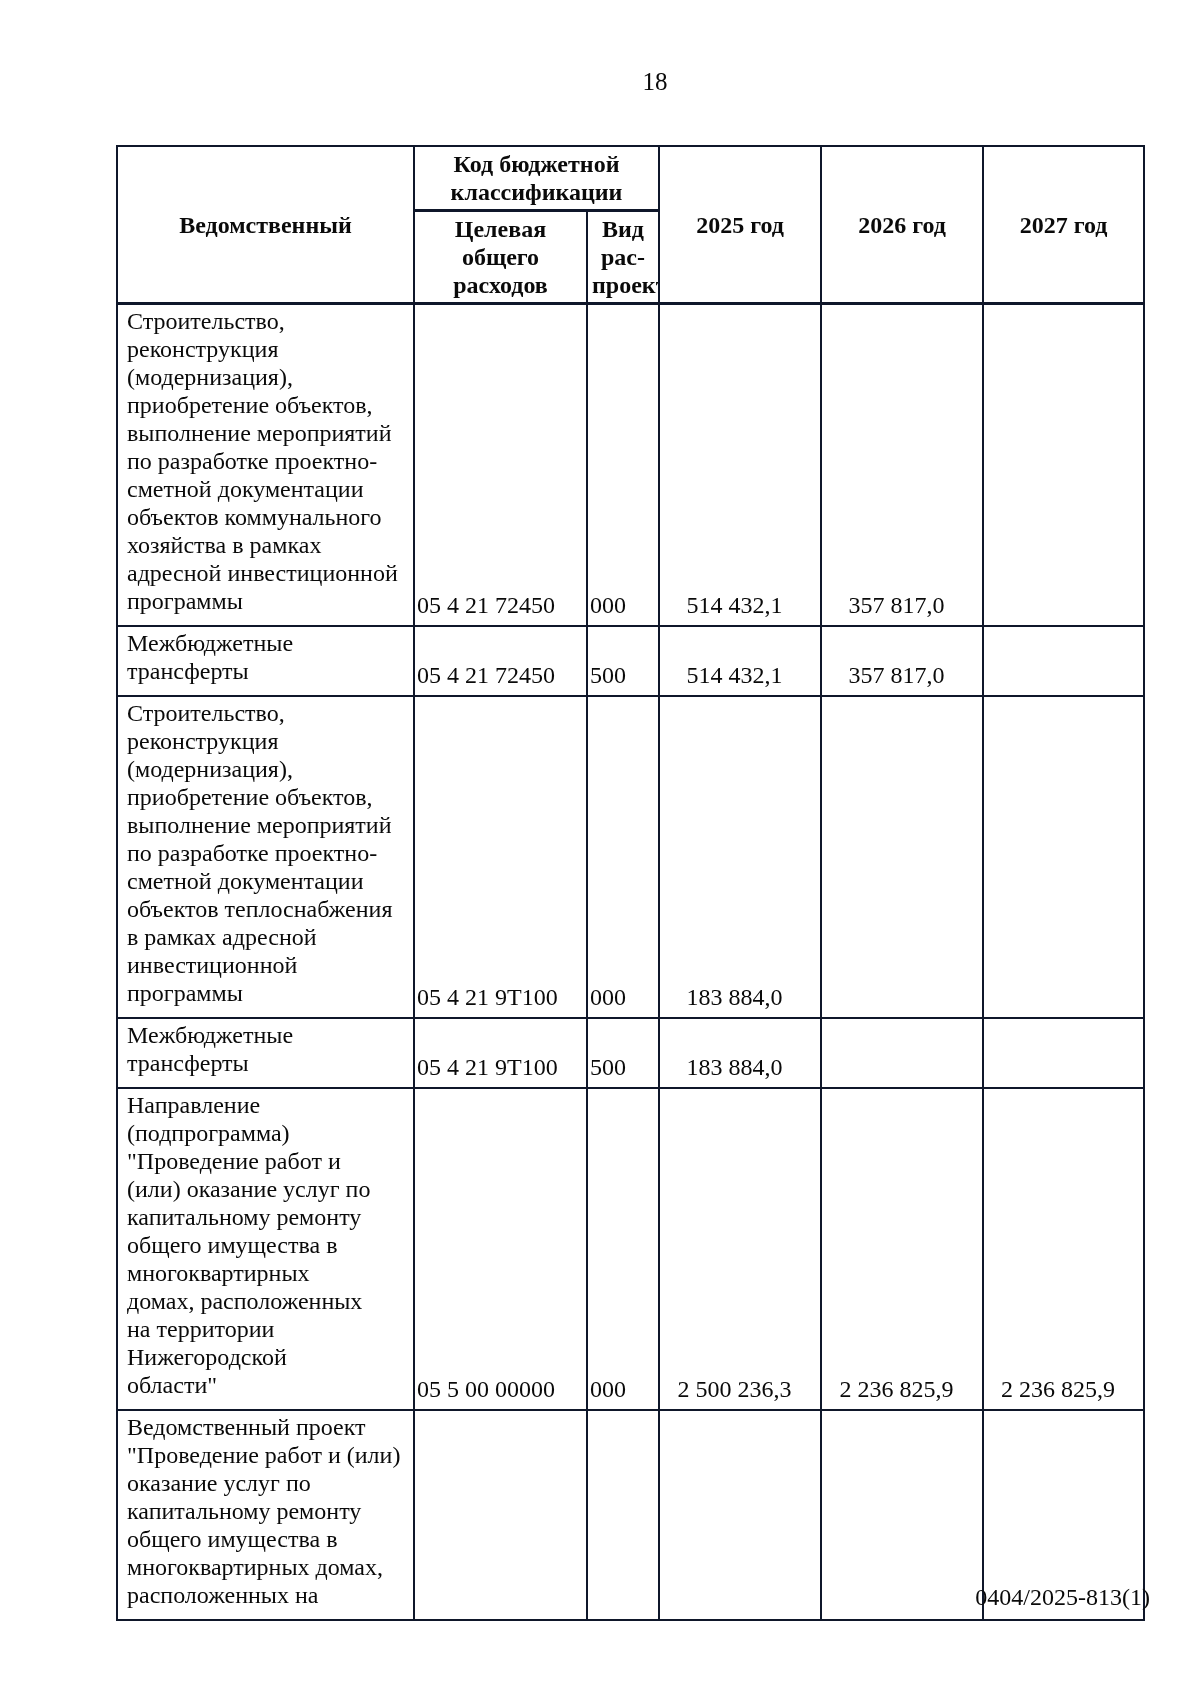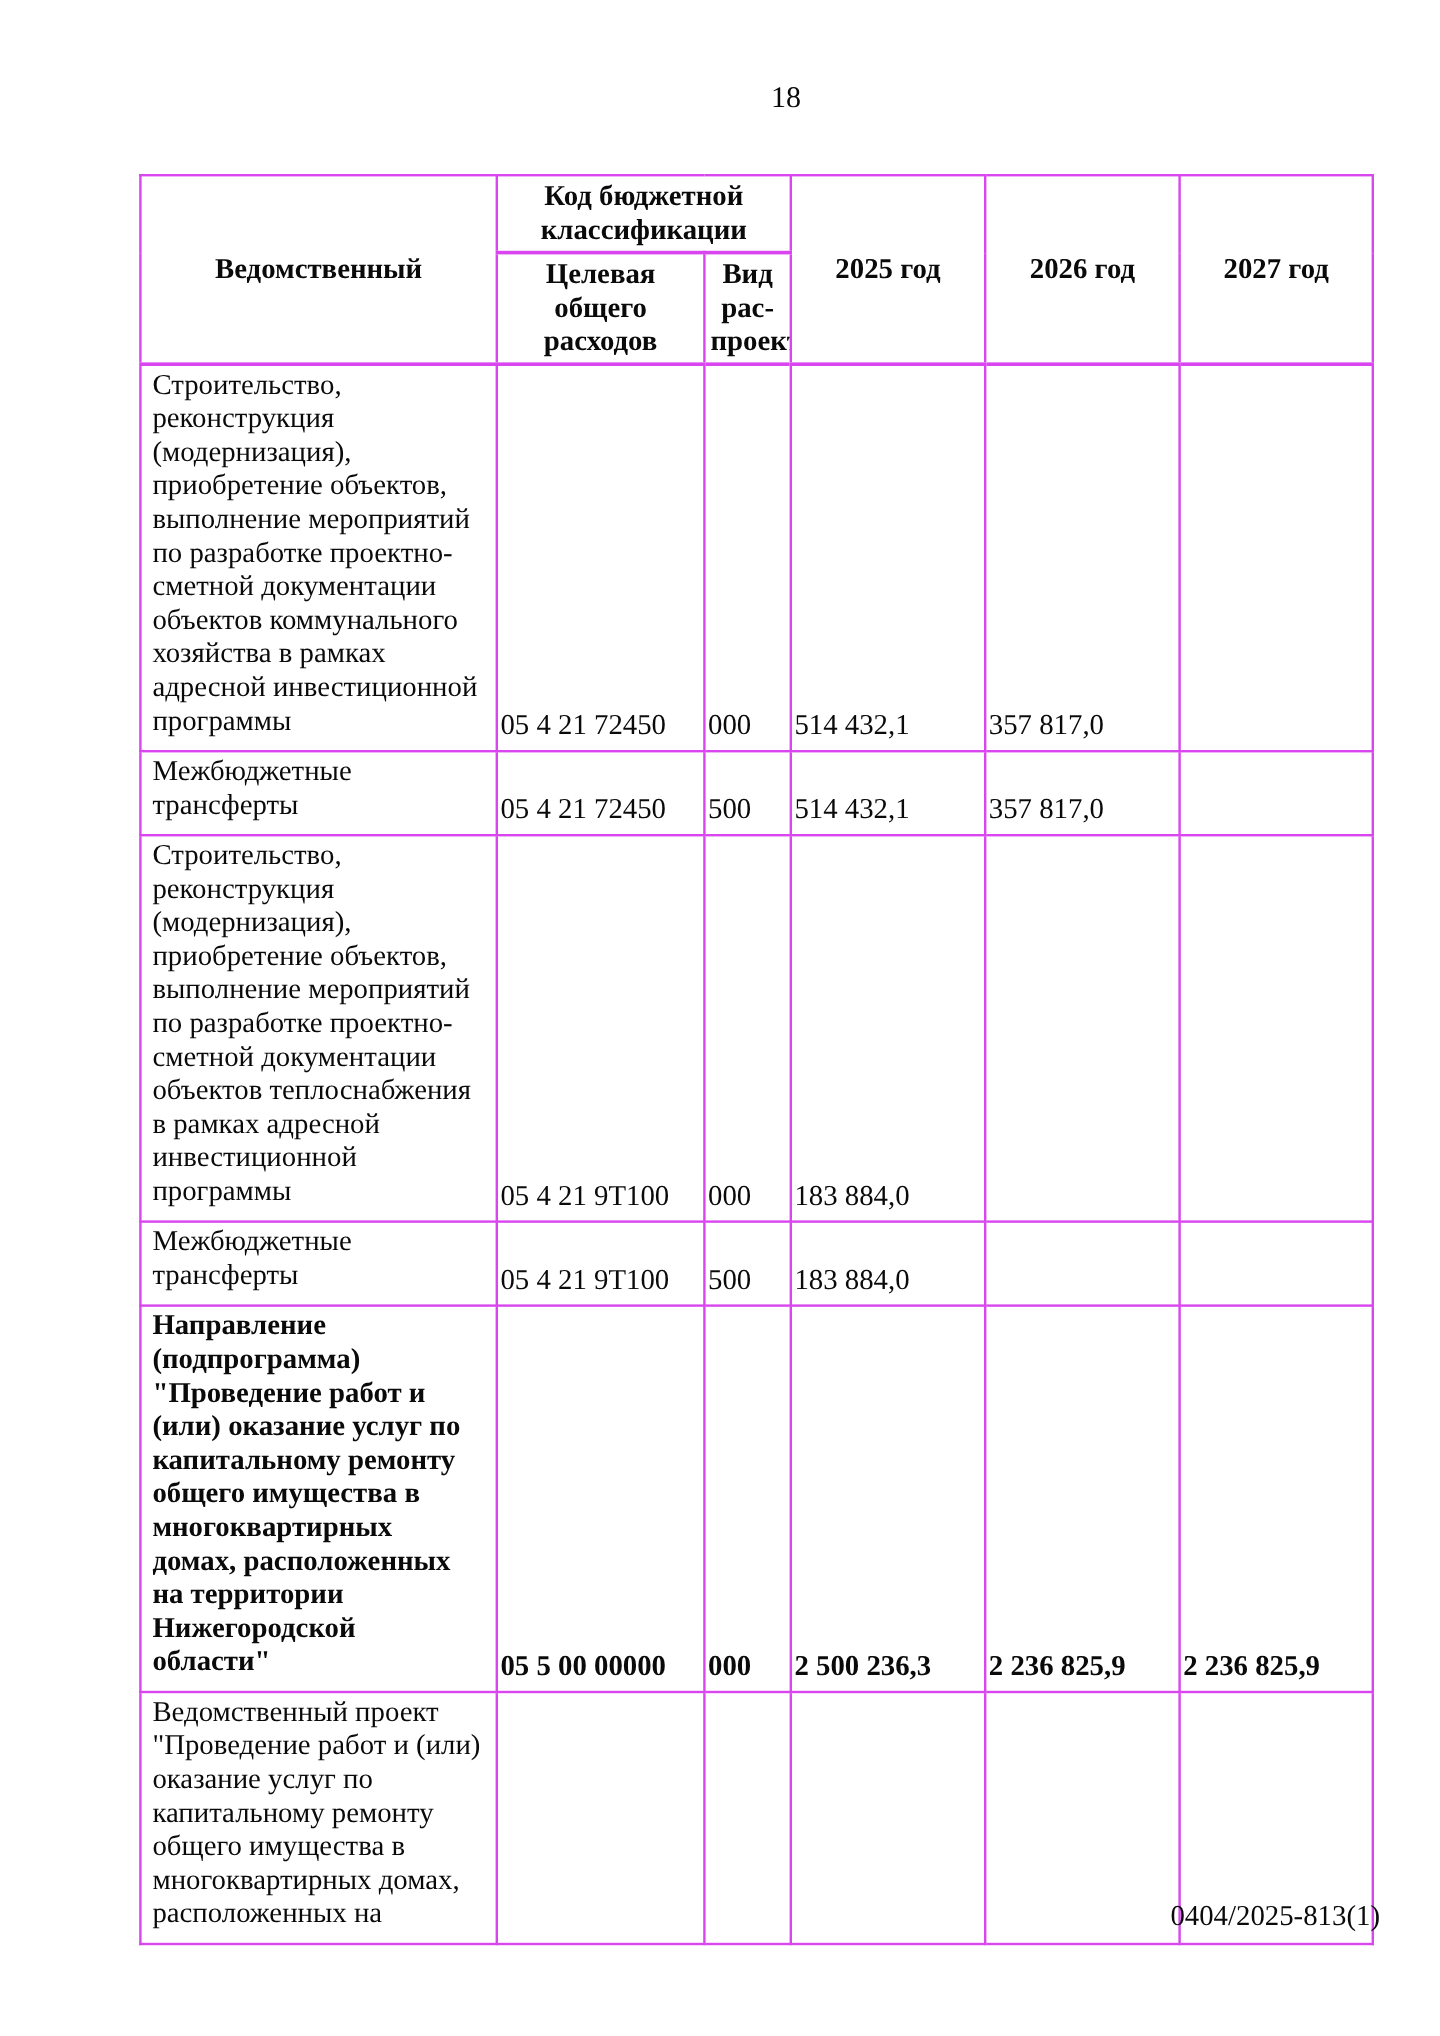--- a/index.html
+++ b/index.html
@@ -33,21 +33,21 @@
     table-layout: fixed;
   }
   table.budget col.col-name   { width: 297px; }
   table.budget col.col-code   { width: 173px; }
   table.budget col.col-vid    { width: 72px;  }
   table.budget col.col-y2025  { width: 162px; }
   table.budget col.col-y2026  { width: 162px; }
   table.budget col.col-y2027  { width: 161px; }
 
   table.budget th, table.budget td {
-    border: 2px solid #d946ef;
+    border: 2px solid #0f172a;
     font-size: 24px;
     line-height: 28px;
     overflow: hidden;
   }
   table.budget th {
     font-weight: bold;
     text-align: center;
     vertical-align: middle;
     padding: 3px 4px;
     white-space: pre-line;
@@ -60,26 +60,26 @@
     vertical-align: top;
     padding: 2px 4px 10px 9px;
     white-space: pre-line;
   }
   td.c-code, td.c-vid {
     text-align: left;
     vertical-align: bottom;
     padding: 2px 2px 6px 2px;
   }
   td.c-year {
-    text-align: left;
+    text-align: center;
     vertical-align: bottom;
     padding: 2px 13px 6px 2px;
   }
   tbody tr td { border-bottom-width: 3px; }
-  tr.bold-row td { font-weight: bold; }
+  tr.bold-row td { font-weight: normal; }
   .footer-ref {
     position: absolute;
     top: 1583px;
     right: 50px;
     font-size: 24px;
     line-height: 28px;
   }
 </style>
 </head>
 <body>

